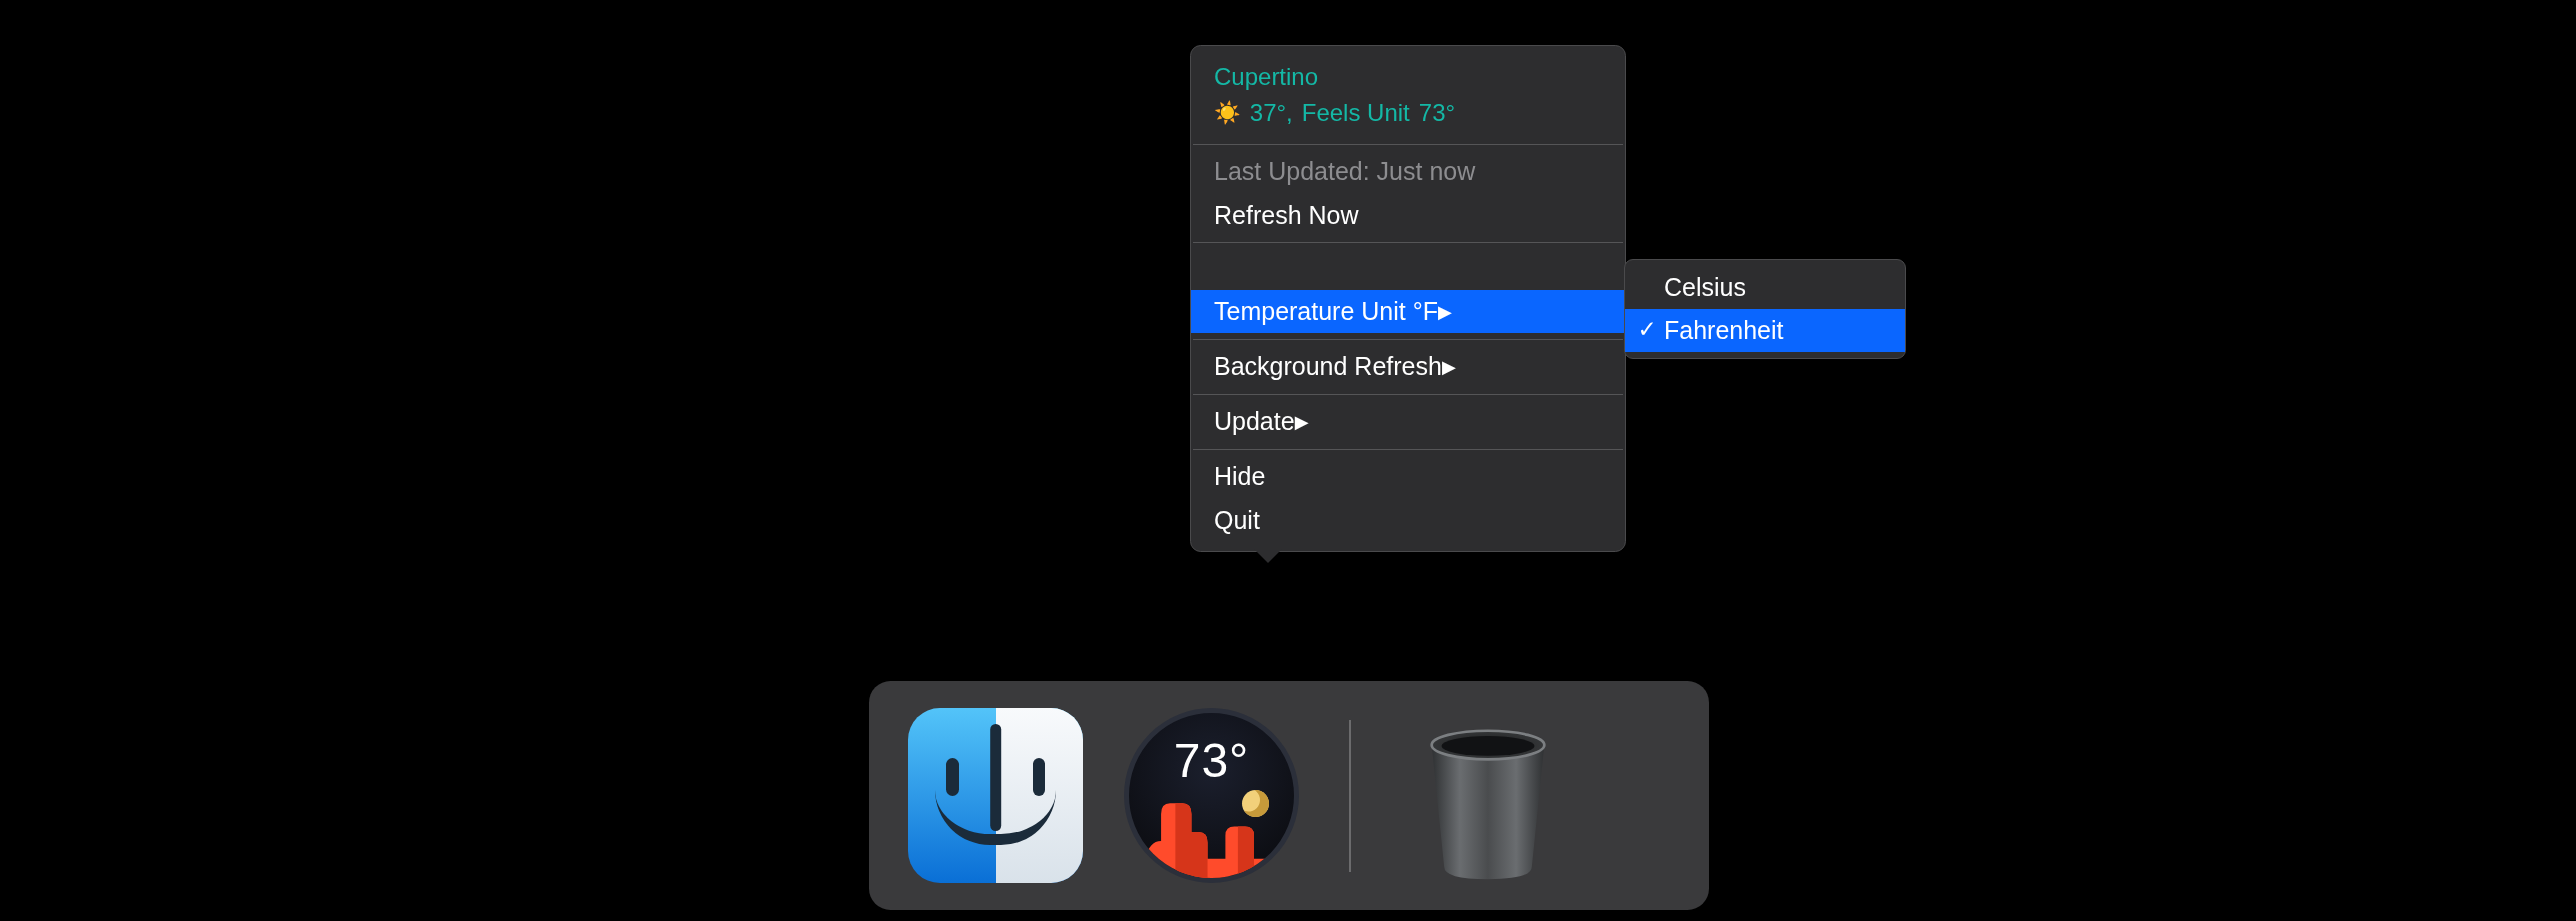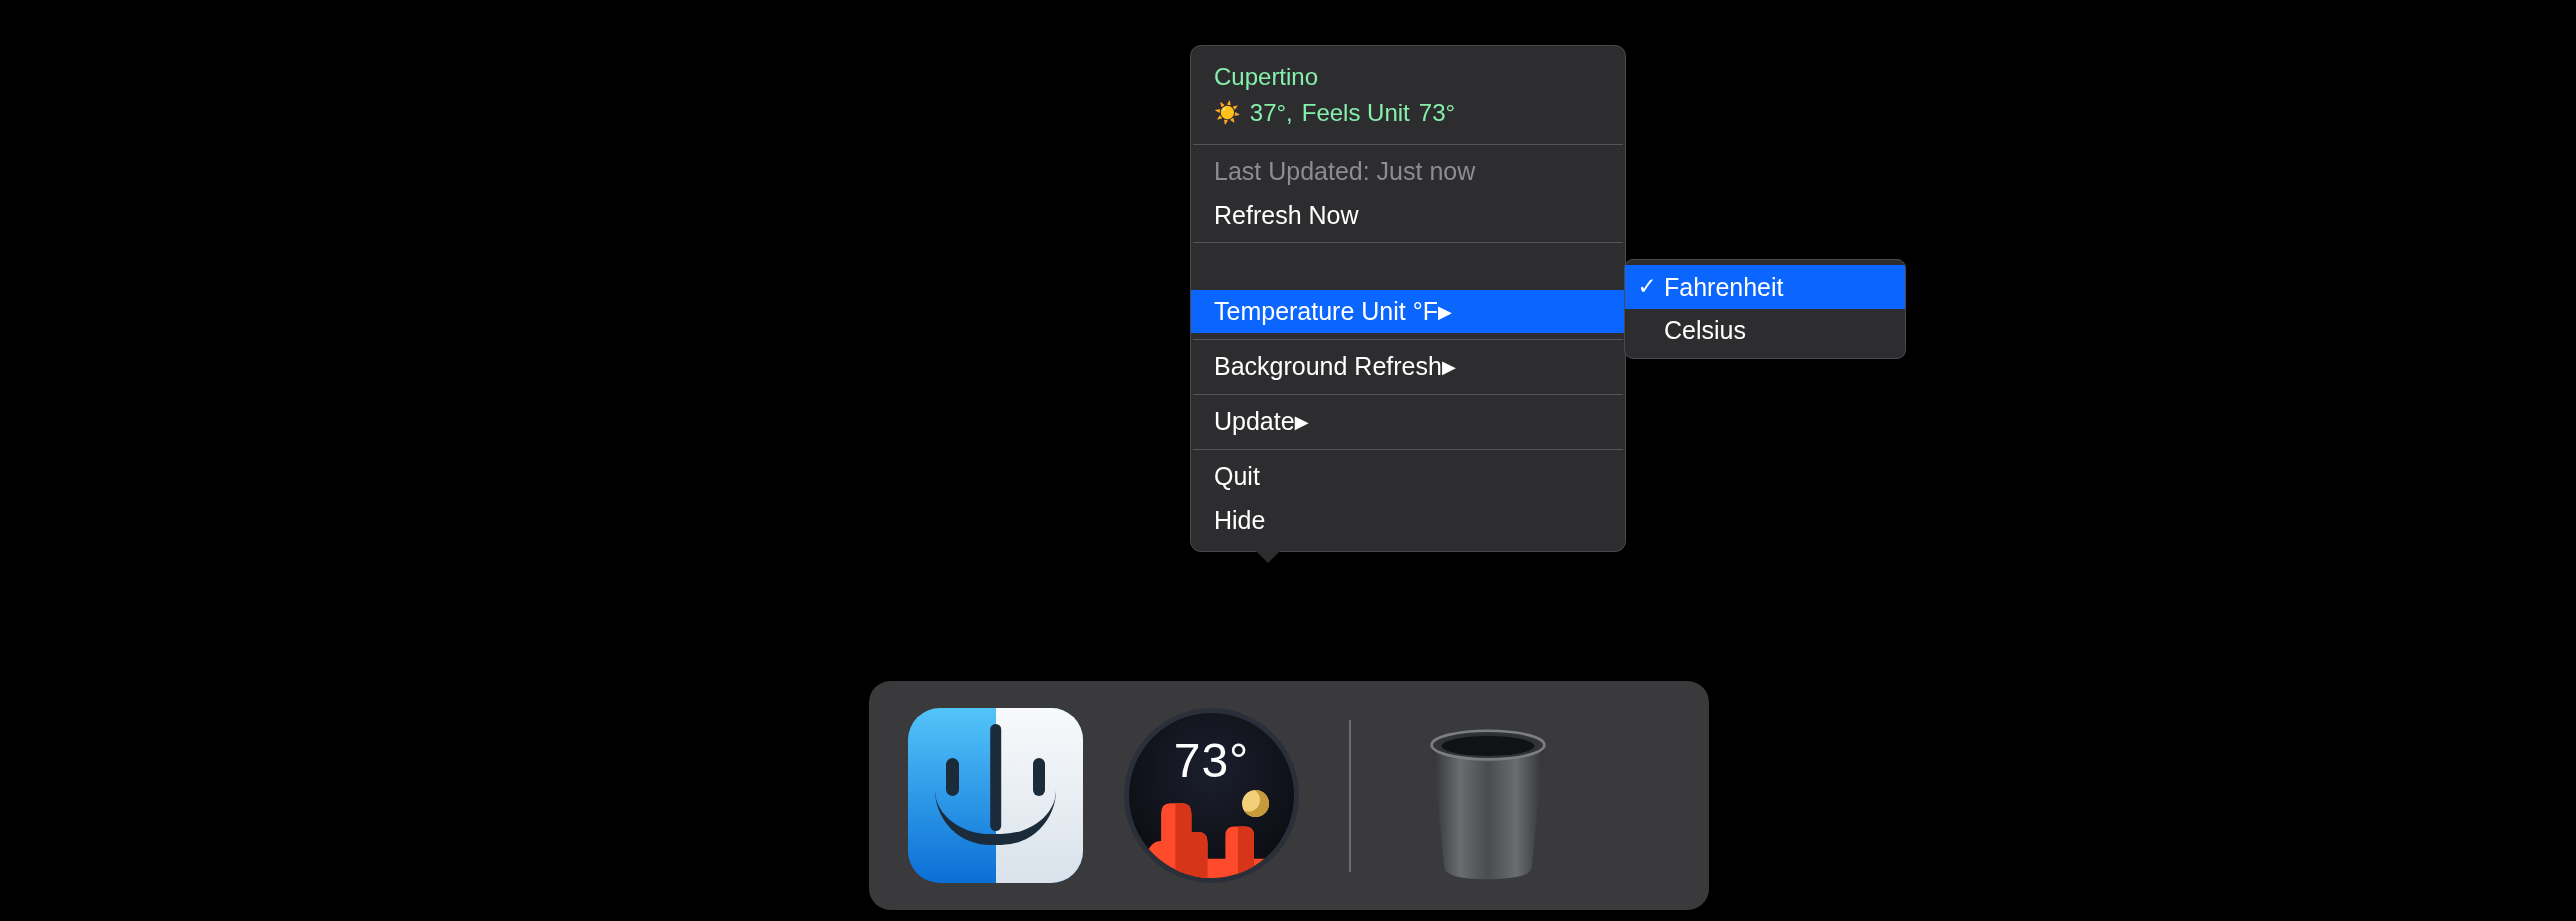--- a/index.html
+++ b/index.html
@@ -109,21 +109,21 @@
   }
   .menu-caret {
     position:absolute; bottom:-12.5px; left:63px;
     width:0;height:0;
     border-left:14.3px solid transparent;
     border-right:14.3px solid transparent;
     border-top:14.3px solid #2d2d2f;
   }
   .menu-header {
     padding: 5.4px 23px 9px 23px;
-    color: #86efac;
+    color: #14b8a6;
     font-size: 24px;
     line-height:1.4;
   }
   .menu-header .row2 { display:flex; align-items:center; gap:9px; margin-top:1.8px;}
   .menu-header .sun { font-size:21.5px; }
   .menu-sep { height:0.9px; background:#555557; margin:5.4px 1.8px; }
   .menu-item {
     padding: 7.2px 23px;
     display:flex; align-items:center; justify-content:flex-start;
     cursor: pointer; white-space:nowrap;
@@ -184,34 +184,34 @@
     <span>Background Refresh</span>
     <span class="chev">▶</span>
   </div>
   <div class="menu-sep"></div>
   <div class="menu-item">
     <span>Update</span>
     <span class="chev">▶</span>
   </div>
   <div class="menu-sep"></div>
   <div class="menu-item">
+    <span>Hide</span>
+  </div>
+  <div class="menu-item">
     <span>Quit</span>
-  </div>
-  <div class="menu-item">
-    <span>Hide</span>
   </div>
   <div class="menu-caret"></div>
 </div>
 
 <div class="submenu">
+  <div class="submenu-item">
+    <span>Celsius</span>
+  </div>
   <div class="submenu-item selected highlight">
     <span>Fahrenheit</span>
-  </div>
-  <div class="submenu-item">
-    <span>Celsius</span>
   </div>
 </div>
 
 <div class="dock">
 
   <div class="dock-icon finder">
     <div class="right-face"></div>
     <div class="nose"></div>
     <div class="eye left"></div>
     <div class="eye right"></div>

